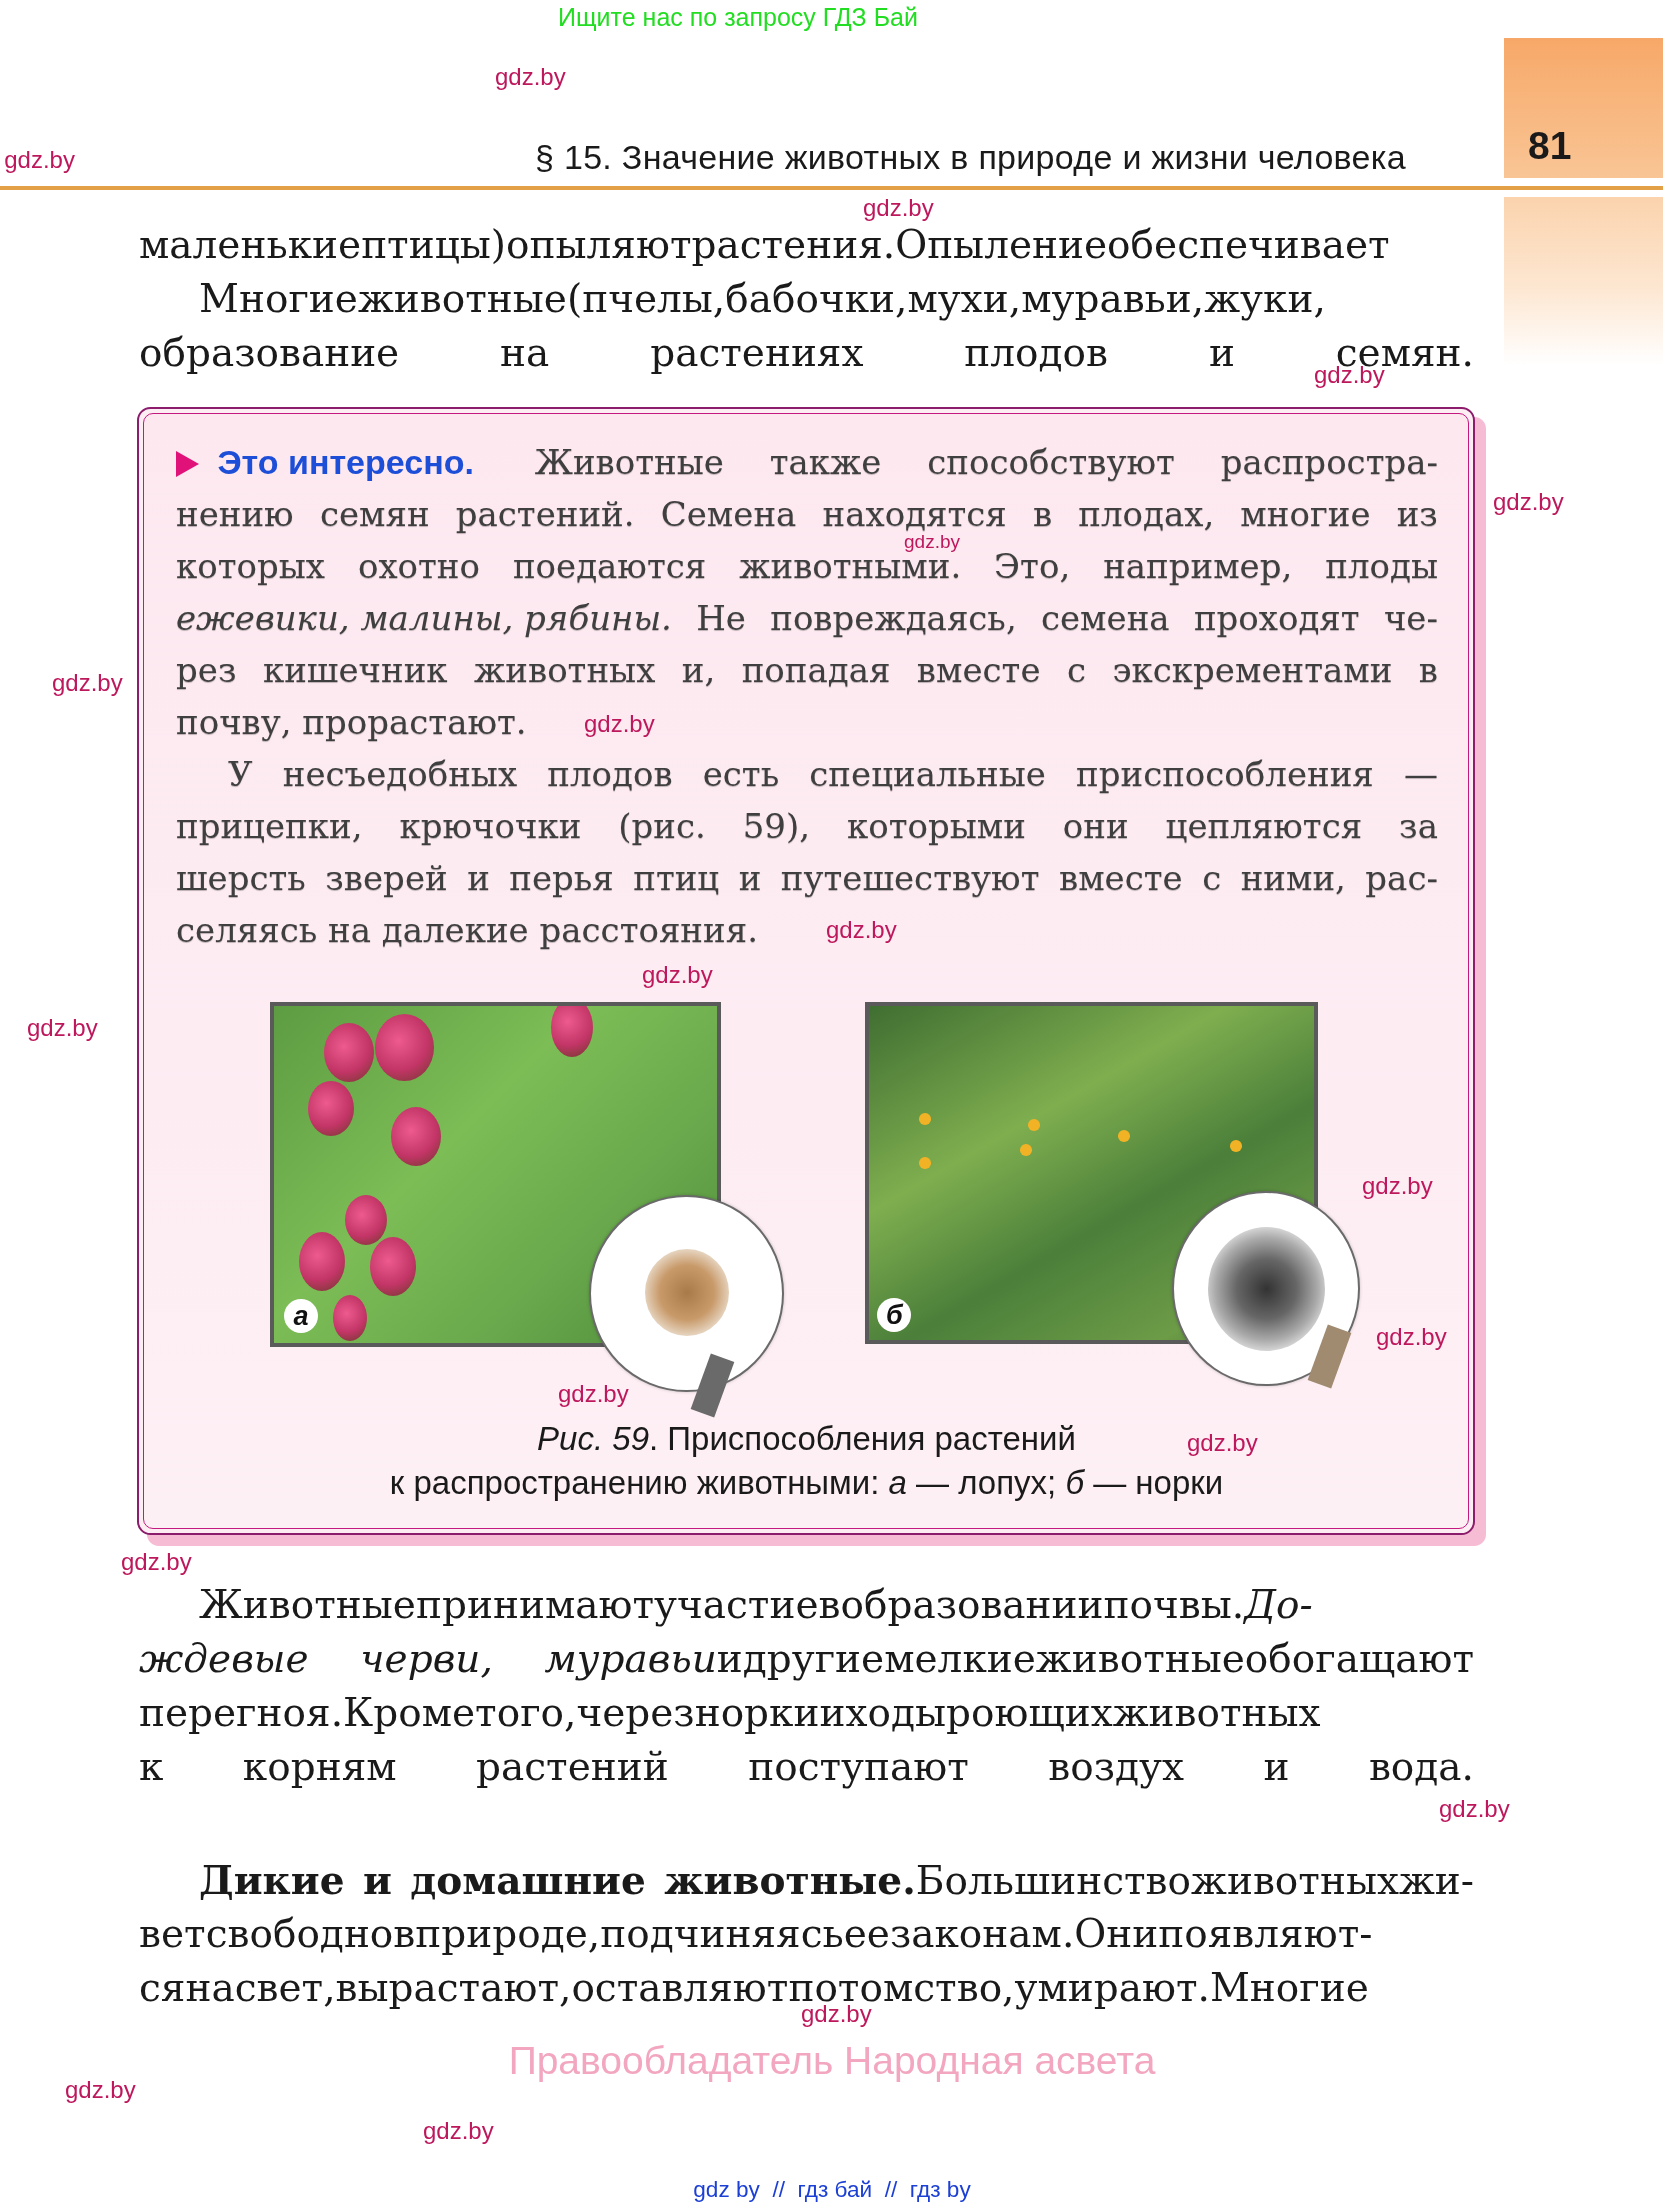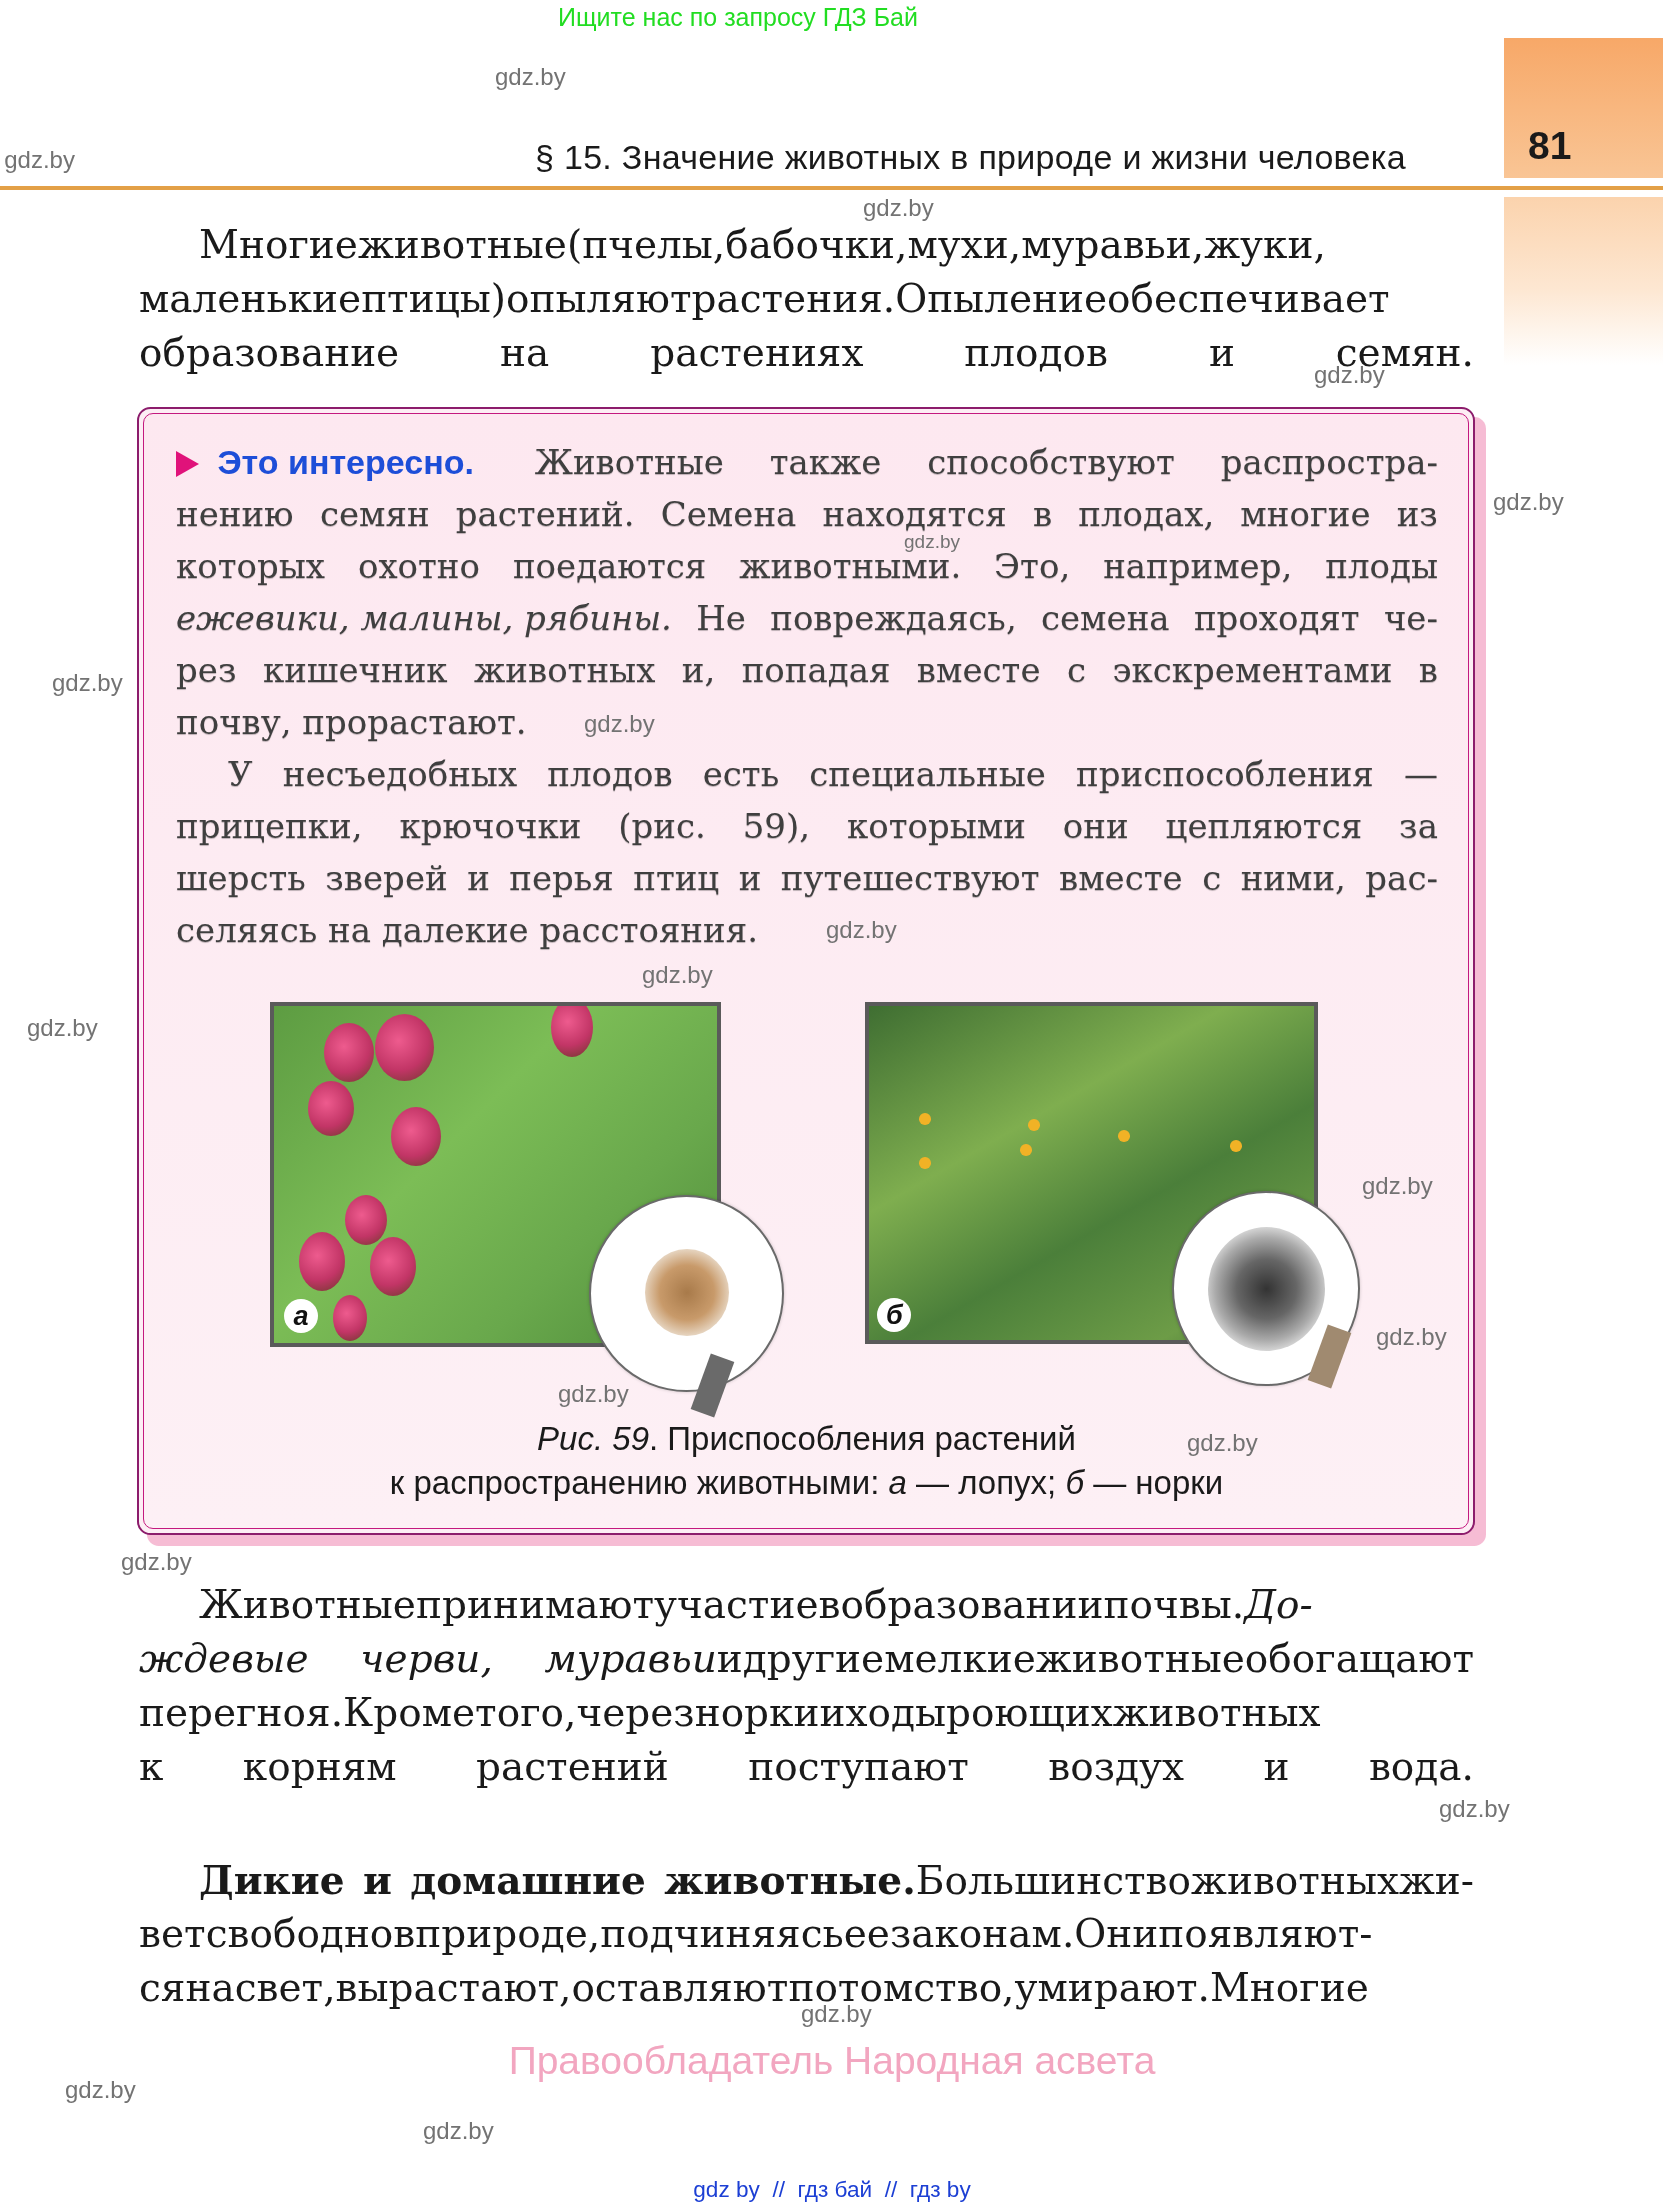--- a/index.html
+++ b/index.html
@@ -8,21 +8,21 @@
   .serif { font-family:"DejaVu Serif", serif; }
 
   .top-notice { left:0; width:1476px; top:3.4px; text-align:center; font-size:25px; color:#22dd22; font-family:"Liberation Sans", sans-serif; }
 
   .tab-top { left:1504px; top:38px; width:159px; height:140px; background:linear-gradient(180deg,#f7a868 0%,#f9c595 100%); }
   .tab-bottom { left:1504px; top:197px; width:159px; height:168px; background:linear-gradient(180deg,#fbd3ad 0%,#fde7d2 55%,#ffffff 100%); }
   .page-number { left:1528px; top:126px; font-size:39px; font-weight:bold; color:#1a1a1a; font-family:"Liberation Sans", sans-serif; line-height:1; }
   .header-rule { left:0; top:186px; width:1664px; height:4.2px; background:#e3a047; }
   .running-head { left:535px; top:137px; font-size:34px; line-height:40px; color:#1a1a1a; font-family:"Liberation Sans", sans-serif; white-space:nowrap; letter-spacing:0.3px; }
 
-  .wm { font-family:"Liberation Sans", sans-serif; font-size:24px; color:#737373; line-height:1; white-space:nowrap; }
+  .wm { font-family:"Liberation Sans", sans-serif; font-size:24px; color:#be185d; line-height:1; white-space:nowrap; }
   .wm-small { font-size:19px; }
 
   .body-text { left:139px; width:1335px; font-size:39px; line-height:54px; color:#1a1a1a; text-align:justify; text-align-last:justify; }
   .body-text .line { display:block; height:54px; white-space:nowrap; }
   .justify { display:flex; justify-content:space-between; }
   .indent { padding-left:60px; }
 
   .pink-shadow { left:147px; top:417px; width:1339px; height:1129px; background:#f6bcd4; border-radius:11.7px; }
   .pink-box { left:137px; top:407px; width:1338px; height:1128px; background:#fdeef4; border:2.5px solid #8c1c6c; border-radius:13.4px; box-sizing:border-box; }
   .pink-box-inner { position:absolute; left:4.2px; top:4.2px; right:4.2px; bottom:4.2px; border:1.7px solid #c4197f; border-radius:10px; background:linear-gradient(180deg,#fde8f0 0%,#fdf0f5 100%); }
@@ -58,22 +58,22 @@
 
 <div class="abs top-notice">Ищите нас по запросу ГДЗ Бай</div>
 
 <div class="abs tab-top"></div>
 <div class="abs tab-bottom"></div>
 <div class="abs page-number">81</div>
 <div class="abs running-head">§ 15. Значение животных в природе и жизни человека</div>
 <div class="abs header-rule"></div>
 
 <div class="abs body-text" style="top:218px;">
+  <div class="line justify"><span>маленькие</span><span>птицы)</span><span>опыляют</span><span>растения.</span><span>Опыление</span><span>обеспечивает</span></div>
   <div class="line justify indent"><span>Многие</span><span>животные</span><span>(пчелы,</span><span>бабочки,</span><span>мухи,</span><span>муравьи,</span><span>жуки,</span></div>
-  <div class="line justify"><span>маленькие</span><span>птицы)</span><span>опыляют</span><span>растения.</span><span>Опыление</span><span>обеспечивает</span></div>
   <div class="line" style="text-align:left;">образование на растениях плодов и семян.</div>
 </div>
 
 <div class="abs pink-shadow"></div>
 <div class="abs pink-box">
   <div class="pink-box-inner"></div>
 </div>
 
 <div class="abs box-text serif" style="top:436px;">
   <div class="line">

